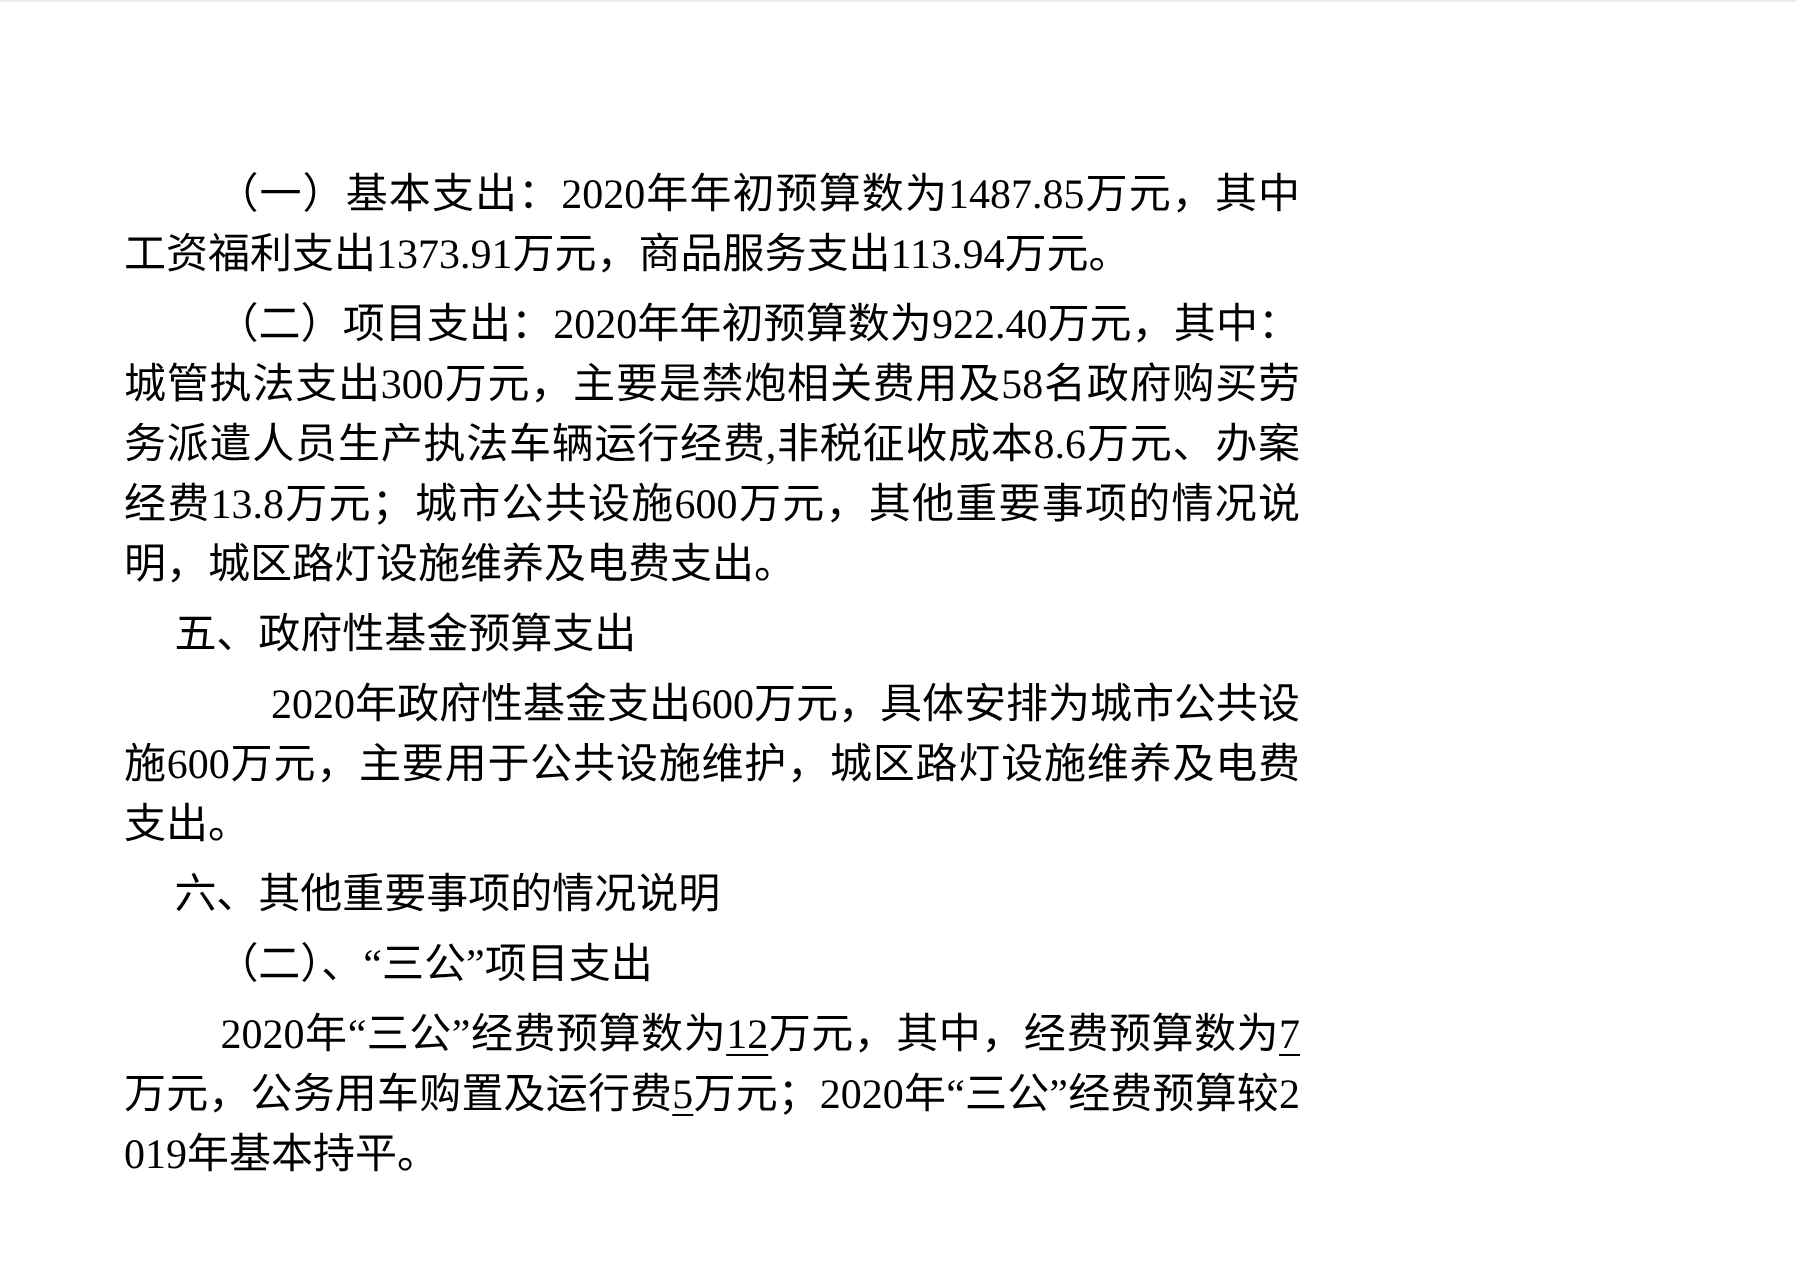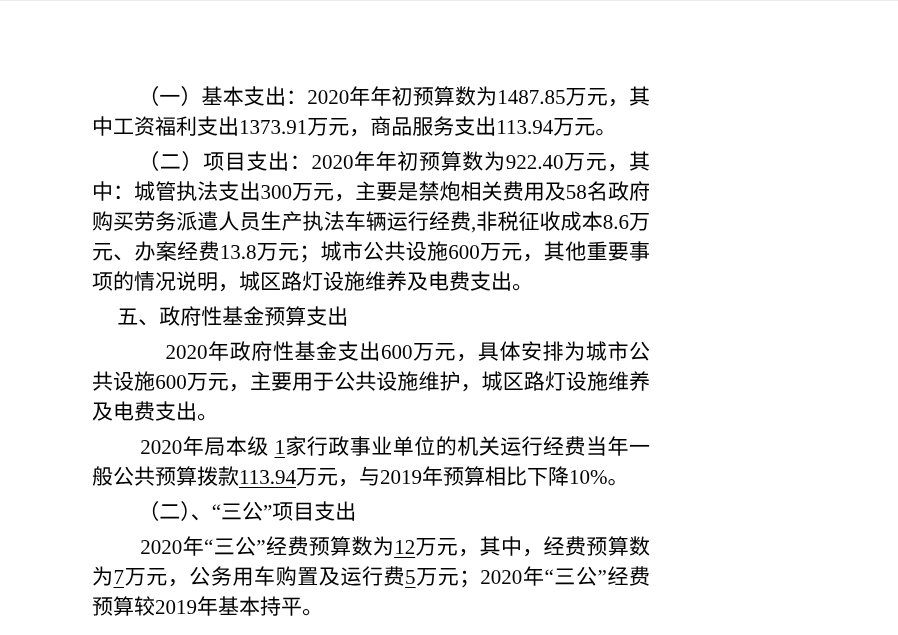--- a/index.html
+++ b/index.html
@@ -18,21 +18,21 @@
     position: absolute;
     top: 0; left: 0;
     width: 100%;
     height: 1px;
     background: rgba(0,0,0,0.08);
   }
   .page {
     box-sizing: border-box;
     width: 712px;
     height: 635px;
-    padding: 82px 62px 20px 92px;
+    padding: 82px 62px 20px 62px;
     font-family: "Liberation Serif", serif;
     font-size: 21px;
     line-height: 30px;
     color: #000000;
   }
   .page p {
     margin: 0 0 5px 0;
     text-align: justify;
     text-align-last: left;
     text-justify: inter-ideograph;
@@ -61,18 +61,18 @@
 <body>
 
 <div class="viewport">
   <div class="top-hairline"></div>
   <div class="page" lang="zh-CN">
     <div id="doc-content" style="color: rgb(0, 0, 0);">
         <p class="paragraph"><span>（一）基本支出：2020年年初预算数为1487.85万元，其中工资福利支出1373.91万元，商品服务支出113.94万元。</span></p>
         <p class="paragraph"><span>（二）项目支出：2020年年初预算数为922.40万元，其中：城管执法支出300万元，主要是禁炮相关费用及58名政府购买劳务派遣人员生产执法车辆运行经费,非税征收成本8.6万元、办案经费13.8万元；城市公共设施600万元，其他重要事项的情况说明，城区路灯设施维养及电费支出。</span></p>
         <p class="section-heading"><span>五、政府性基金预算支出</span></p>
         <p class="paragraph-deep-indent"><span>2020年政府性基金支出600万元，具体安排为城市公共设施600万元，主要用于公共设施维护，城区路灯设施维养及电费支出。</span></p>
-        <p class="paragraph-indent"><span>2020年局本级 </span><span class="seg-underline">1</span><span>家行政事业单位的机关运行经费当年一般公共预算拨款</span><span class="seg-underline">113.94</span><span>万元，与2019年预算相比下降10%。</span></p>
+        <p class="section-heading"><span>六、其他重要事项的情况说明</span></p>
         <p class="sub-heading"><span>（二）、“三公”项目支出</span></p>
         <p class="paragraph-indent"><span>2020年“三公”经费预算数为</span><span class="seg-underline">12</span><span>万元，其中，经费预算数为</span><span class="seg-underline">7</span><span>万元，公务用车购置及运行费</span><span class="seg-underline">5</span><span>万元；2020年“三公”经费预算较2019年基本持平。</span></p>
       </div>
   </div>
 </div>
 
 </body></html>

